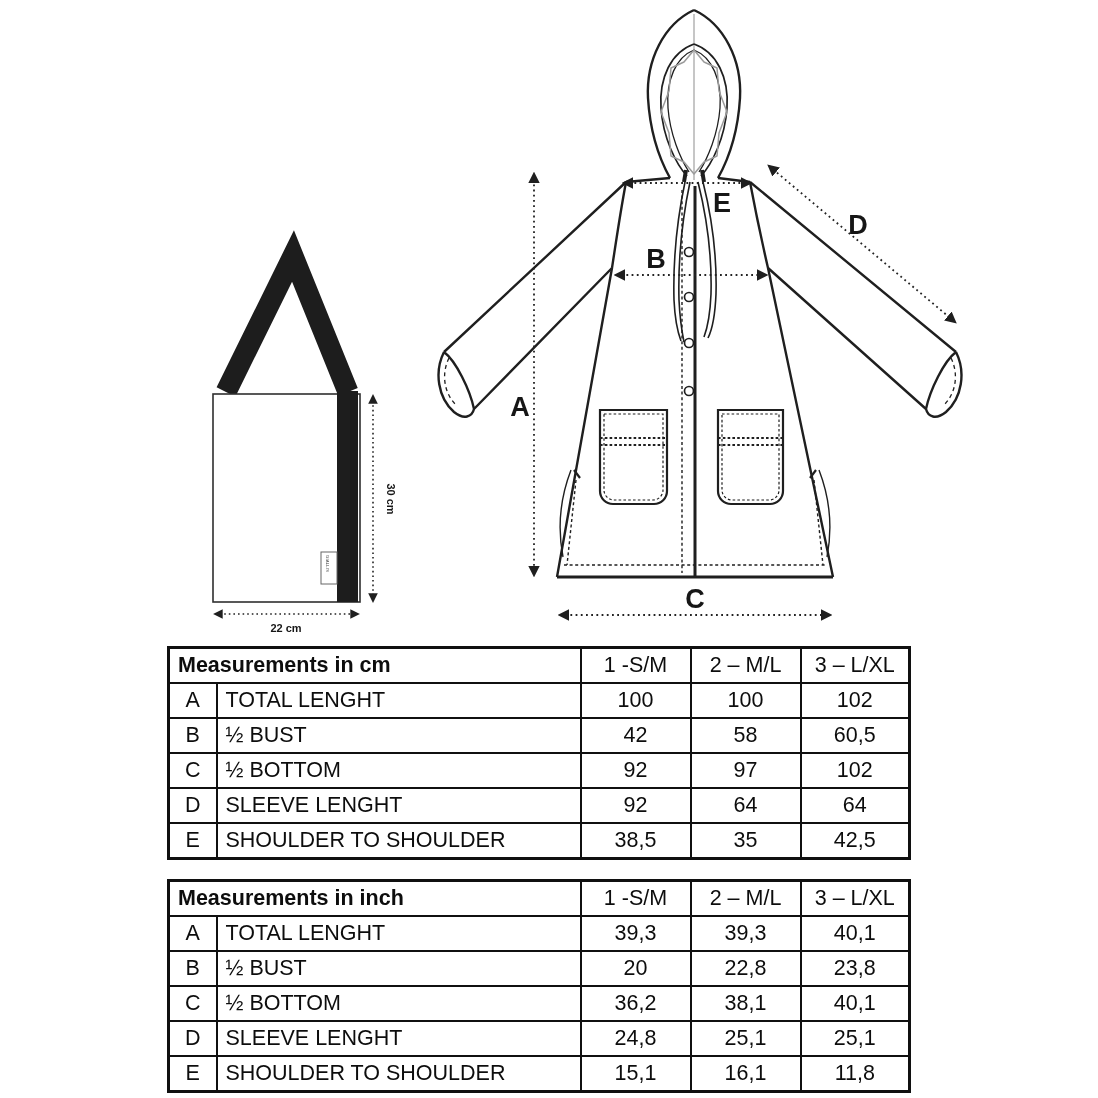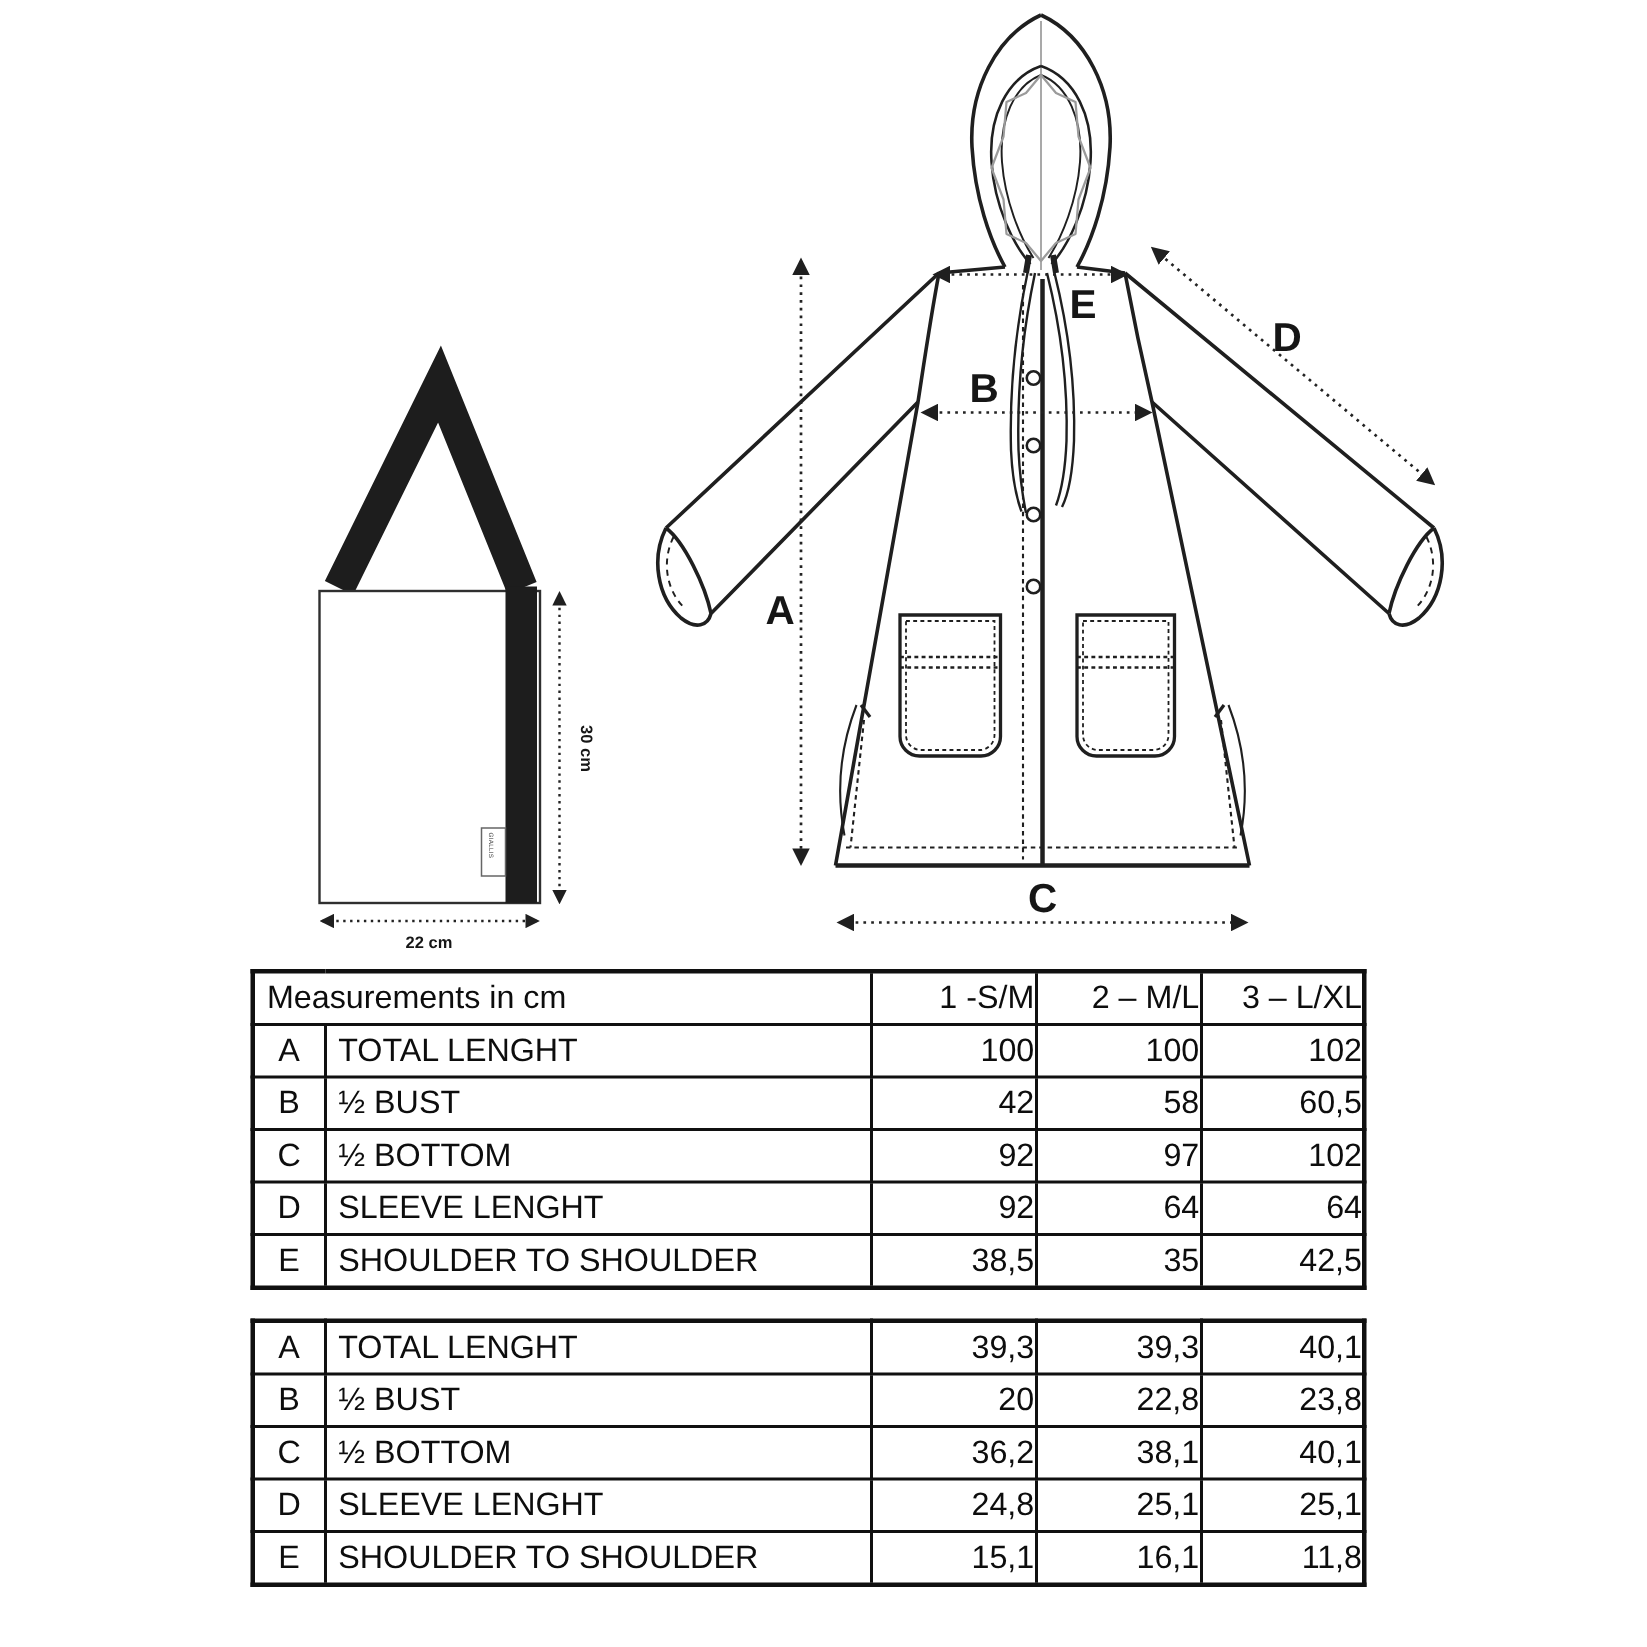--- a/index.html
+++ b/index.html
@@ -6,23 +6,23 @@
   .canvas{position:relative;width:1098px;height:1098px;background:#ffffff;overflow:hidden;
           font-family:"Liberation Sans",sans-serif;color:#111;}
   svg{position:absolute;overflow:visible;}
   .jacket-svg{left:430px;top:0;}
   .bag-svg{left:180px;top:242px;}
   .ink{stroke:#1f1f1f;fill:none;}
   .meas-table{position:absolute;left:167px;width:741px;border-collapse:collapse;table-layout:fixed;
               background:#fff;font-size:21.5px;color:#0d0d0d;}
   .meas-table{border:3px solid #101010;}
   .meas-table td{border:2px solid #101010;height:33px;padding:0 8px;white-space:nowrap;overflow:hidden;}
-  .meas-table td.c-title{}
+  .meas-table td.c-title{font-weight:bold;}
   .meas-table td.c-key{text-align:center;padding:0;}
-  .meas-table td.c-size,.meas-table td.c-val{text-align:right;padding:0;}
+  .meas-table td.c-size,.meas-table td.c-val{text-align:center;padding:0;}
   .t-cm{top:646px;}
   .t-inch{top:879px;}
   .dim-label{font-family:"Liberation Sans",sans-serif;font-weight:bold;font-size:27px;fill:#161616;}
   .small-dim{font-family:"Liberation Sans",sans-serif;font-weight:bold;font-size:11px;fill:#161616;}
   .tag-text{font-family:"Liberation Sans",sans-serif;font-size:4.2px;fill:#444;letter-spacing:.2px;}
 </style>
 </head>
 <body>
 
 <div class="canvas">
@@ -185,20 +185,26 @@
   <table class="meas-table t-inch">
     <colgroup>
         <col style="width:48px">
         <col style="width:364px">
         <col style="width:110px">
         <col style="width:110px">
         <col style="width:109px">
       </colgroup>
     <tbody>
       <tr>
+        <td class="c-title" colspan="2">Measurements in inch</td>
+        <td class="c-size">1 -S/M</td>
+        <td class="c-size">2 – M/L</td>
+        <td class="c-size">3 – L/XL</td>
+      </tr>
+      <tr>
         <td class="c-key">A</td>
         <td>TOTAL LENGHT</td>
         <td class="c-val">39,3</td>
         <td class="c-val">39,3</td>
         <td class="c-val">40,1</td>
       </tr>
       <tr>
         <td class="c-key">B</td>
         <td>½ BUST</td>
         <td class="c-val">20</td>

